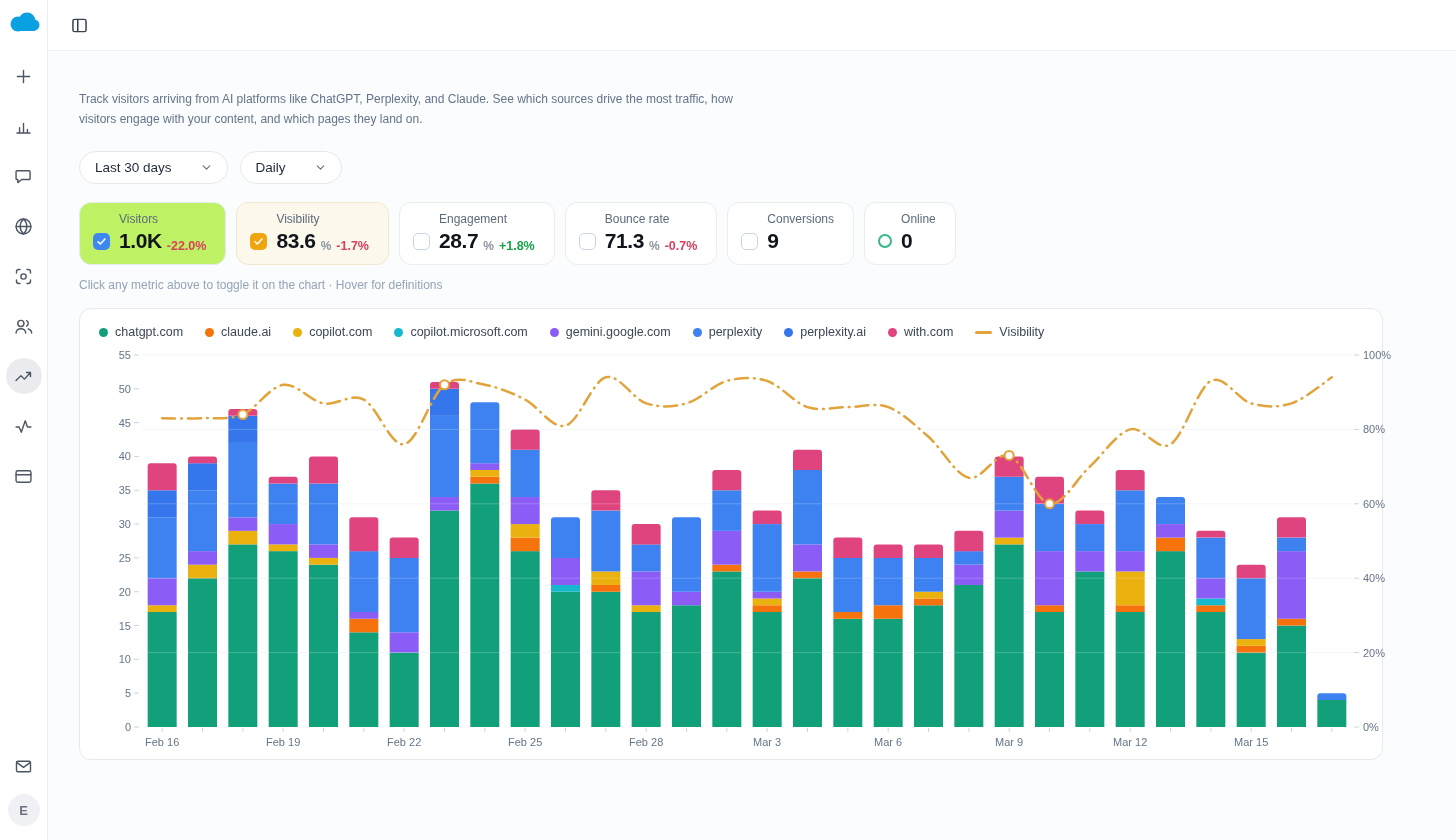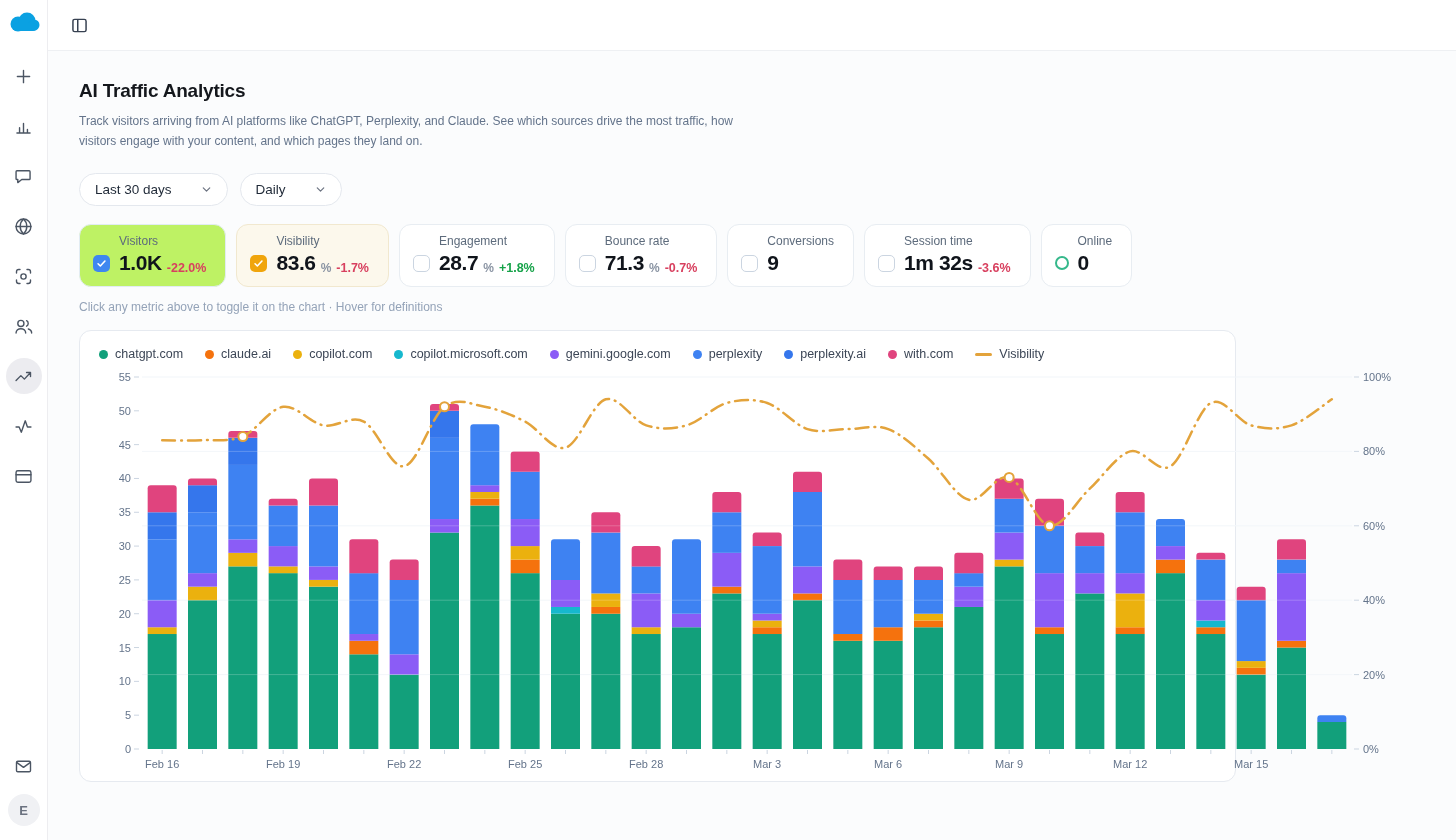--- a/index.html
+++ b/index.html
@@ -52,21 +52,21 @@
   .mval { font-size: 21px; font-weight: 800; color: #10141b; letter-spacing: -0.4px; white-space: nowrap; }
   .munit { font-size: 12px; font-weight: 600; color: #8a94a3; }
   .mdelta { font-size: 12.5px; font-weight: 600; white-space: nowrap; }
   .mdelta.down { color: #d8405f; }
   .mdelta.up { color: #17a34a; }
 
   .hint { margin-top: 13px; font-size: 12px; color: #94a3b8; }
 
   
   .chart-card { margin-top: 16px; background: #fff; border: 1px solid #e6eaf0; border-radius: 12px;
-                width: 1157px; padding-bottom: 4px; }
+                width: 1304px; padding-bottom: 4px; }
   .legend { padding: 16px 0 4px 19px; display: flex; align-items: center; gap: 22px; flex-wrap: wrap; }
   .lg-item { display: flex; align-items: center; gap: 7px; font-size: 12.5px; color: #3c4656; }
   .lg-dot { width: 9px; height: 9px; border-radius: 50%; flex-shrink: 0; }
   .lg-line { width: 17px; height: 3px; border-radius: 2px; flex-shrink: 0; }
   #chart { display: block; }
 </style>
 </head>
 <body>
 
 <div class="app">
@@ -147,21 +147,20 @@
     <header class="topbar">
       <button class="panel-toggle">
         <svg width="21" height="21" viewBox="0 0 24 24" fill="none" stroke="#374151" stroke-width="1.7">
           <rect x="4.5" y="5" width="15" height="14" rx="2"></rect>
           <line x1="10" y1="5" x2="10" y2="19"></line>
         </svg>
       </button>
     </header>
 
     <div class="content">
-      <h1 class="page-title">AI Traffic Analytics</h1>
       <p class="desc">Track visitors arriving from AI platforms like ChatGPT, Perplexity, and Claude. See which sources drive the most traffic, how visitors engage with your content, and which pages they land on.</p>
 
       <div class="filters" id="filters">
           <button class="pill">
             <span>Last 30 days</span>
             <span class="chev">
               <svg width="13" height="13" viewBox="0 0 24 24" fill="none" stroke="#6b7280" stroke-width="2.2" stroke-linecap="round" stroke-linejoin="round">
                 <path d="M6 9l6 6 6-6"></path>
               </svg>
             </span>
@@ -218,28 +217,20 @@
               <span class="mval">71.3</span>
               <span class="munit">%</span>
               <span class="mdelta down">-0.7%</span>
             </span>
           </div>
           <div class="mcard">
             <span class="mlabel">Conversions</span>
             <span class="mcheck"></span>
             <span class="mval-row">
               <span class="mval">9</span>
-            </span>
-          </div>
-          <div class="mcard">
-            <span class="mlabel">Session time</span>
-            <span class="mcheck"></span>
-            <span class="mval-row">
-              <span class="mval">1m 32s</span>
-              <span class="mdelta down">-3.6%</span>
             </span>
           </div>
           <div class="mcard">
             <span class="mlabel">Online</span>
             <span class="mring"></span>
             <span class="mval-row">
               <span class="mval">0</span>
             </span>
           </div>
         </div>

